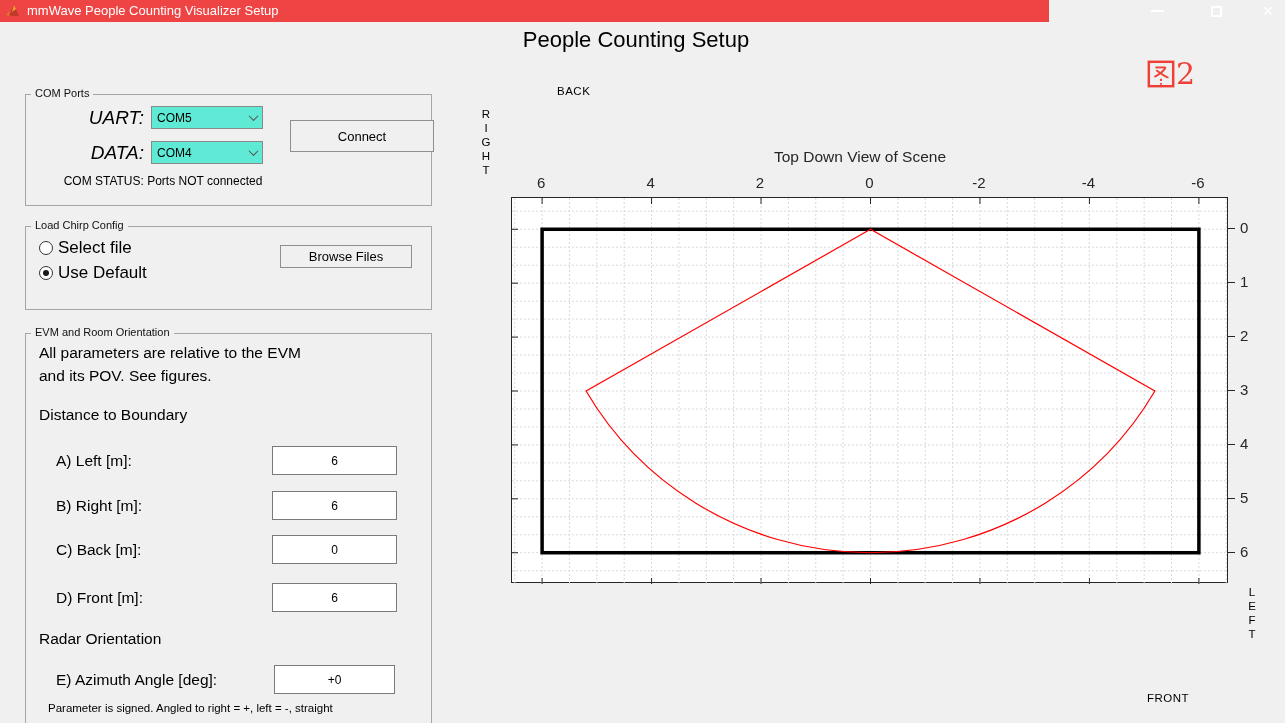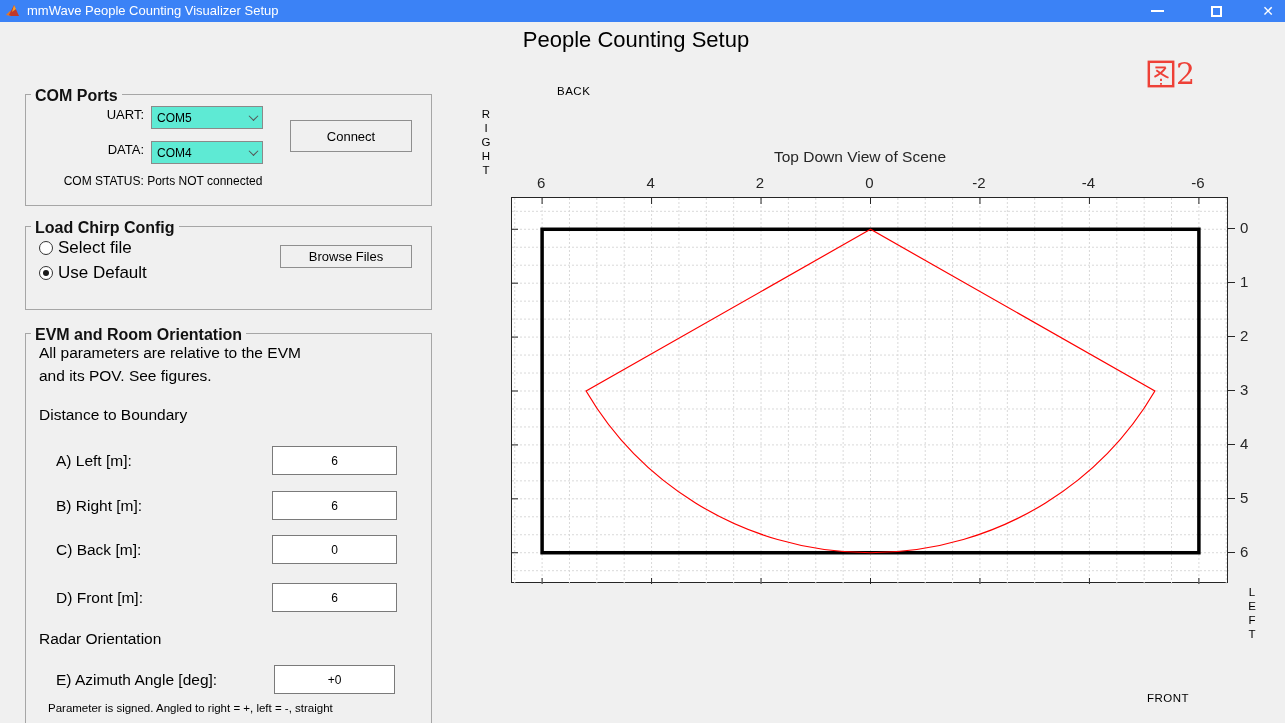--- a/index.html
+++ b/index.html
@@ -1,50 +1,50 @@
 <!DOCTYPE html>
 <html><head>
 <meta charset="utf-8">
 <style>
   * { margin:0; padding:0; box-sizing:border-box; }
   html,body { width:1285px; height:723px; overflow:hidden; }
   body { font-family:"Liberation Sans", sans-serif; background:#f0f0f0; }
   #stage { position:relative; width:1285px; height:723px; background:#f0f0f0; overflow:hidden; }
 
   
-  .titlebar { position:absolute; left:0; top:0; width:1285px; height:22px; background:#3b82f6;text-align:center; }
+  .titlebar { position:absolute; left:0; top:0; width:1049px; height:22px; background:#ef4444;text-align:center; }
   .app-icon { position:absolute; left:5px; top:3px; width:16px; height:16px; }
   .tb-title { position:absolute; left:27px; top:0; height:22px; line-height:21px; color:#ffffff; font-size:13px; }
   .tb-btn { position:absolute; top:0; width:34px; height:22px; display:flex; align-items:center; justify-content:center; cursor:default; }
   .tb-btn.min { left:1140px; } .tb-btn.max { left:1199px; } .tb-btn.close { left:1251px; }
   .glyph-min { width:13px; height:2px; background:#fff; }
   .glyph-max { width:11px; height:11px; border:2px solid #fff; }
   .glyph-close { color:#fff; font-size:14px; line-height:14px; }
 
   
   .page-title { position:absolute; left:436px; top:27px; width:400px; text-align:center; font-size:22px; color:#000; }
 
   
   .groupbox { position:absolute; border:1px solid #a6a6a6; background:#f0f0f0; }
-  .groupbox > .gb-label { position:absolute; top:-8px; left:5px; padding:0 4px; background:#f0f0f0; font-size:16px; color:#111;font-weight:bold; }
+  .groupbox > .gb-label { position:absolute; top:-8px; left:5px; padding:0 4px; background:#f0f0f0; font-size:11px; color:#111; }
   #gb-com   { left:25px; top:94px;  width:407px; height:112px; }
   #gb-chirp { left:25px; top:226px; width:407px; height:84px; }
   #gb-evm   { left:25px; top:333px; width:407px; height:400px; }
 
   
-  .lbl-port { position:absolute; width:92px; text-align:right; font-size:13px; color:#000; }
+  .lbl-port { position:absolute; width:92px; text-align:right; font-size:19px; color:#000;font-style:italic; }
   #lbl-uart { left:26px; top:12px; } #lbl-data { left:26px; top:47px; }
   .combo { position:absolute; width:112px; height:23px; background:#5eead4; border:1px solid #8a8a8a; font-size:12px; cursor:default; }
   #combo-uart { left:125px; top:11px; } #combo-data { left:125px; top:46px; }
   .combo .combo-text { position:absolute; left:5px; top:4px; color:#000; }
   .combo .combo-arrow { position:absolute; right:0; top:0; width:18px; height:21px; display:flex; align-items:center; justify-content:center; }
   .chev { width:7px; height:7px; border-right:1.5px solid #555; border-bottom:1.5px solid #555; transform:rotate(45deg) translate(-1px,-1px); }
   .push-btn { position:absolute; background:#f0f0f0; border:1px solid #8f8f8f; font-size:13px; color:#000;
               display:flex; align-items:center; justify-content:center; cursor:default; font-family:"Liberation Sans",sans-serif; }
-  #btn-connect { left:264px; top:25px; width:122px; height:32px; }
+  #btn-connect { left:264px; top:25px; width:144px; height:32px; }
   #btn-browse  { left:222px; top:18px; width:132px; height:23px;margin-left:32px; }
   .com-status { position:absolute; left:12px; top:79px; width:250px; text-align:center; font-size:12px; color:#000; }
 
   
   .radio-row { position:absolute; left:13px; display:flex; align-items:center; gap:5px; cursor:default; }
   #radio-row-0 { top:11px; } #radio-row-1 { top:36px; }
   .radio-circ { width:14px; height:14px; border:1px solid #333; border-radius:50%; background:#fff; position:relative; flex:0 0 auto; }
   .radio-row.selected .radio-circ::after { content:""; position:absolute; left:3px; top:3px; width:6px; height:6px; border-radius:50%; background:#1a1a1a; }
   .radio-label { font-size:17px; color:#000; }
 

